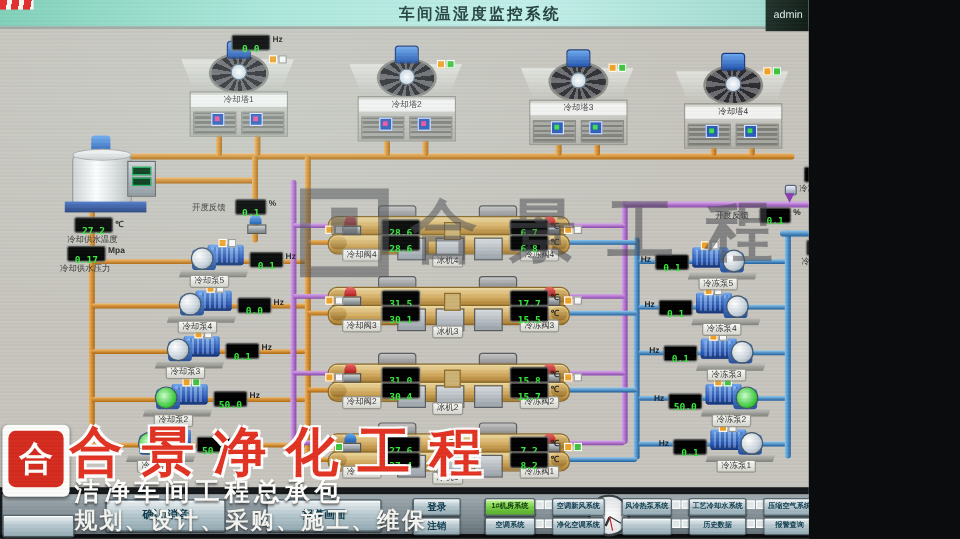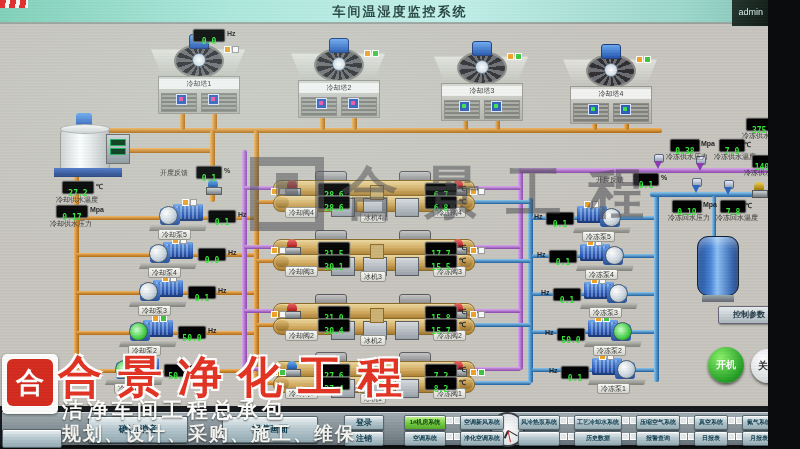--- a/index.html
+++ b/index.html
@@ -1,16 +1,16 @@
 <!DOCTYPE html>
 <html><head>
 <meta charset="utf-8">
 <style>
   html,body{margin:0;padding:0;background:#0a0c0e;}
-  #screen{position:relative;width:768px;height:449px;overflow:hidden;
+  #screen{position:relative;width:674px;height:449px;overflow:hidden;
     font-family:"Liberation Sans",sans-serif;background:#c7c5be;}
   
   #screen::after{content:'';position:absolute;inset:0;z-index:40;pointer-events:none;
     background:
       radial-gradient(120% 90% at 32% 22%, rgba(220,255,248,0.14), rgba(255,255,255,0) 45%),
       radial-gradient(150% 130% at 50% 45%, rgba(0,0,0,0) 55%, rgba(15,20,26,0.30) 100%),
       repeating-linear-gradient(0deg, rgba(255,255,255,0.02) 0 1px, rgba(0,0,0,0.025) 2px 3px);}
   .abs{position:absolute;}
   
   .titlebar{left:0;top:0;width:800px;height:22px;

